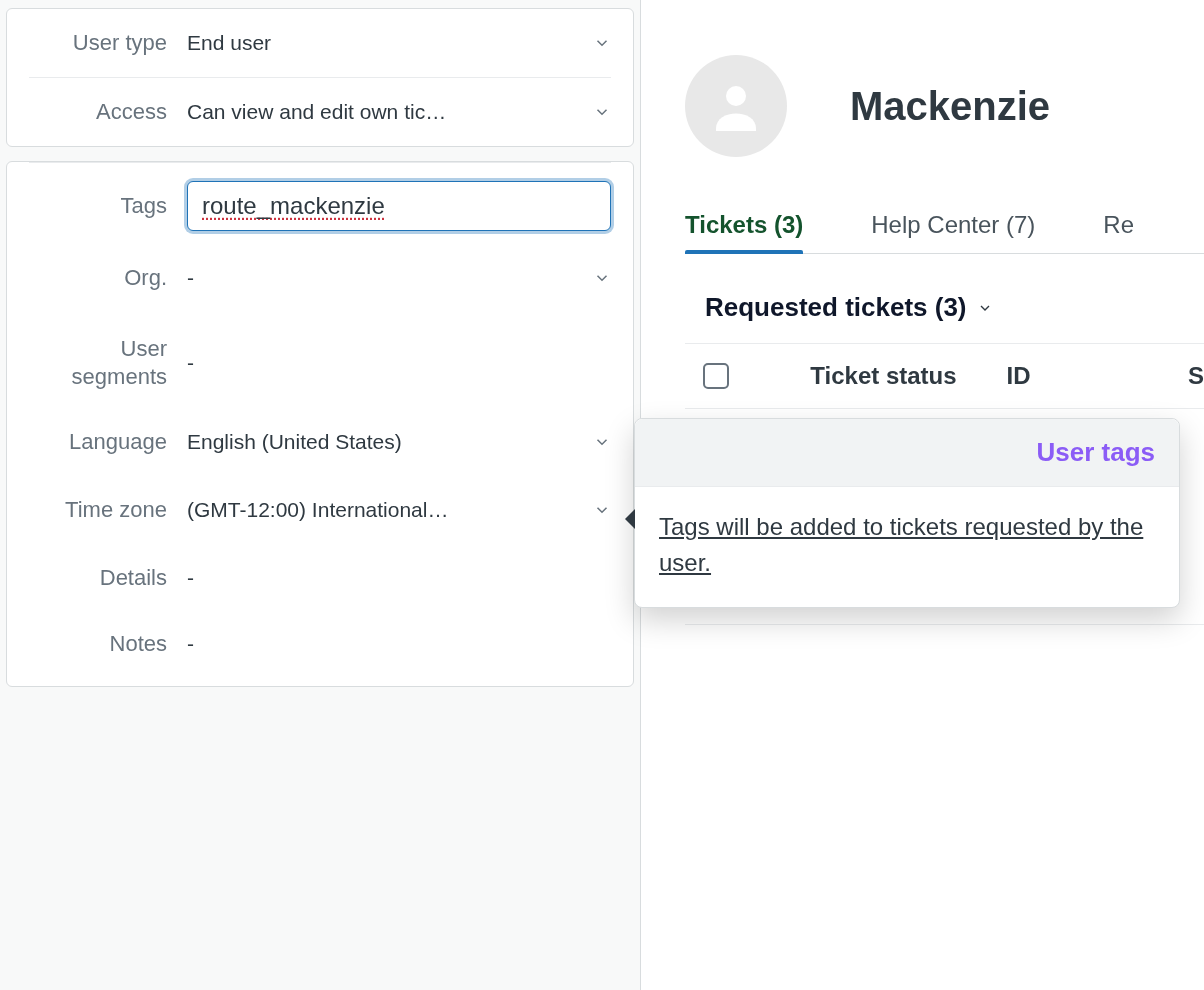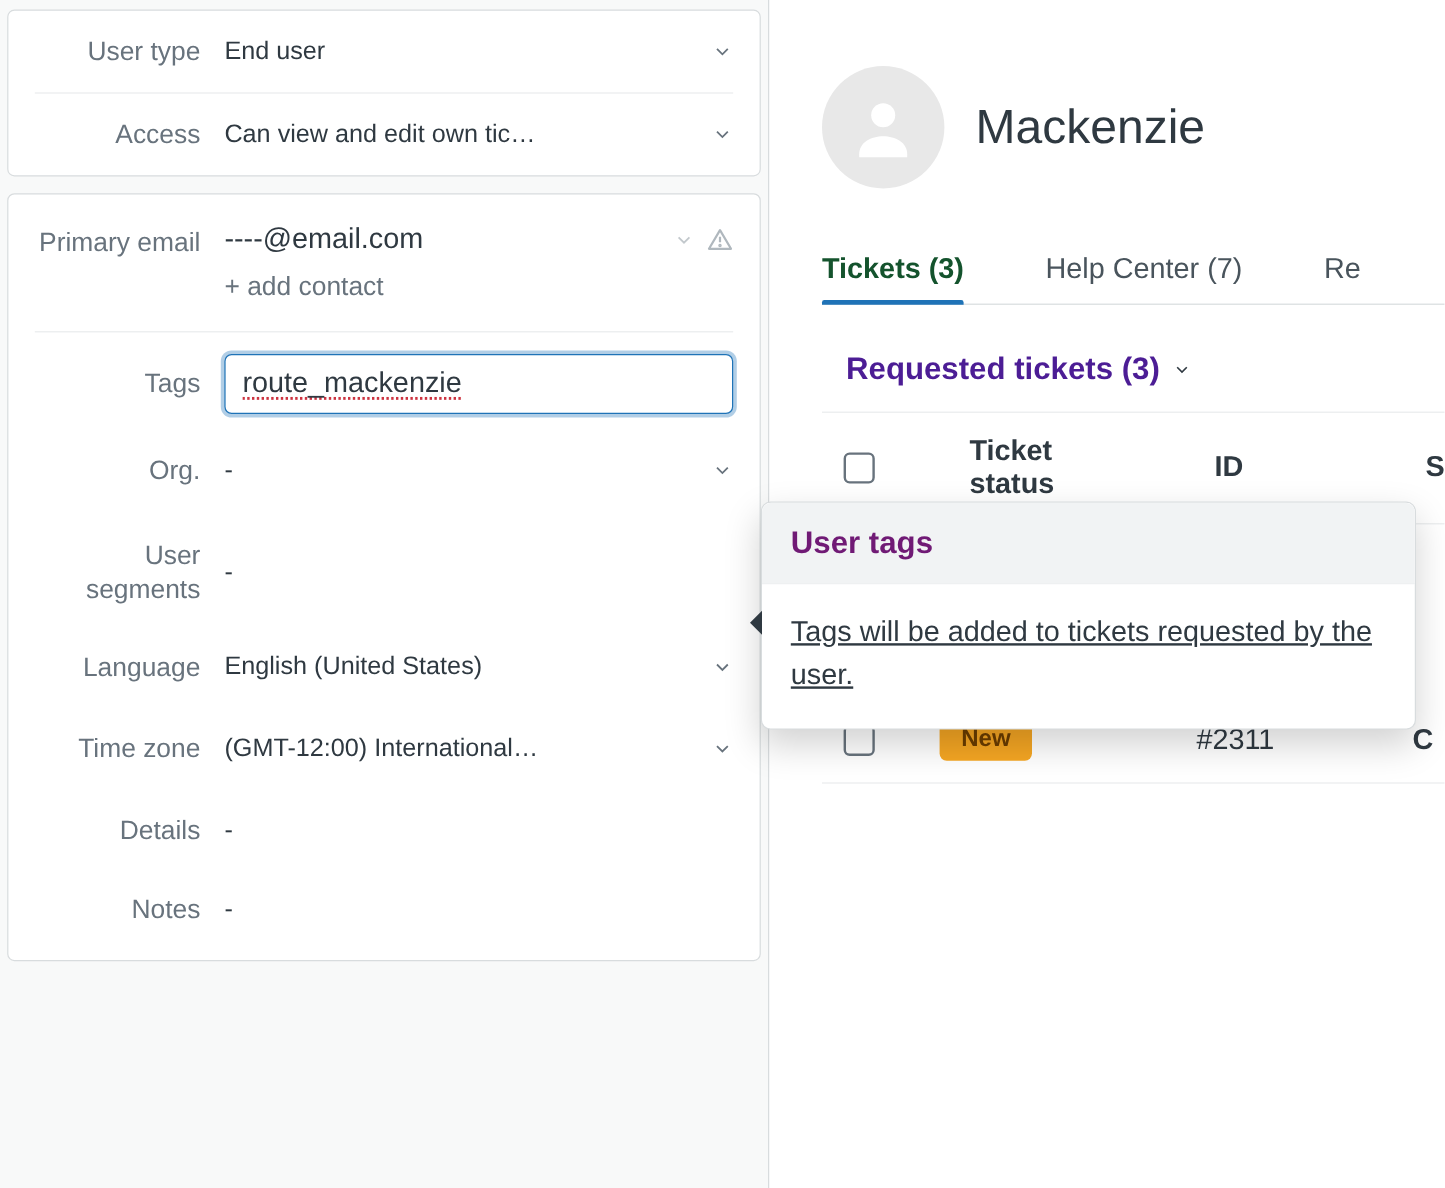--- a/index.html
+++ b/index.html
@@ -25,49 +25,49 @@
     width: 100%; padding: 10px 14px; font-size: 24px; color: #2f3941;
     border: 1px solid #1f73b7; border-radius: 6px; outline: none;
     box-shadow: 0 0 0 3px rgba(31,115,183,0.35);
     text-decoration: underline dotted #cc3340;
     text-underline-offset: 4px;
   }
   .right-pane { flex: 1; padding: 55px 0 0 44px; position: relative; overflow: hidden; }
   .profile-head { display: flex; align-items: center; margin-bottom: 40px; }
   .avatar { width: 102px; height: 102px; border-radius: 50%; background: #e8e8e8; display: flex; align-items: center; justify-content: center; margin-right: 26px; }
   .avatar svg { width: 60px; height: 60px; }
-  .profile-name { font-size: 40px; font-weight: 400; color: #2f3941; }
+  .profile-name { font-size: 40px; font-weight: 700; color: #2f3941; margin-left: 37px; }
   .tabs { display: flex; border-bottom: 1px solid #d8dcde; }
   .tab { font-size: 24px; color: #49545c; padding: 14px 0; margin-right: 68px; cursor: pointer; position: relative; }
   .tab.active { color: #14532d; font-weight: 600; }
   .tab.active::after { content: ""; position: absolute; left: 0; right: 0; bottom: -1px; height: 4px; background: #1f73b7; border-radius: 2px 2px 0 0; }
-  .section-title { display: flex; align-items: center; font-size: 26px; font-weight: 600; color: #4c1d95; margin: 38px 0 20px 20px; }
+  .section-title { display: flex; align-items: center; font-size: 26px; font-weight: 600; color: #0f172a; margin: 38px 0 20px 20px; }
   .caret-sm { width: 16px; height: 16px; margin-left: 10px; }
   .caret-sm svg { width: 16px; height: 16px; display: block; }
   .ticket-table { width: 100%; }
   .t-header, .t-row { display: flex; align-items: center; padding: 18px 0 18px 18px; border-bottom: 1px solid #e9ebed; }
   .t-header { border-top: 1px solid #e9ebed; font-weight: 600; font-size: 24px; color: #2f3941; gap: 48px; }
   .t-row { font-size: 24px; }
   .col-check { width: 80px; display: flex; align-items: center; }
   .col-status { width: 200px; }
-  .col-id { width: 180px; margin-left: 14px; }
+  .col-id { width: 180px; }
   .col-rest { flex: 1; font-weight: 600; }
   .chk { width: 26px; height: 26px; border: 2px solid #68737d; border-radius: 5px; background: #fff; cursor: pointer; }
   .badge { display: inline-block; padding: 6px 18px; background: #f5a623; color: #6b3d00; font-weight: 700; font-size: 20px; border-radius: 6px; }
   .tooltip {
     position: absolute; left: 634px; top: 418px; width: 546px;
     background: #fff; border: 1px solid #d8dcde; border-radius: 8px;
     box-shadow: 0 12px 30px rgba(0,0,0,0.18); z-index: 50;
   }
   .tooltip::before {
     content: ""; position: absolute; left: -10px; top: 90px;
     width: 0; height: 0; border-top: 10px solid transparent; border-bottom: 10px solid transparent;
     border-right: 10px solid #2f3941;
   }
-  .tooltip-head { background: #f1f3f4; border-bottom: 1px solid #e9ebed; border-radius: 8px 8px 0 0; padding: 18px 24px; font-size: 26px; font-weight: 700; color: #701a75; }
+  .tooltip-head { background: #f1f3f4; border-bottom: 1px solid #e9ebed; border-radius: 8px 8px 0 0; padding: 18px 24px; font-size: 26px; font-weight: 700; color: #8b5cf6; text-align: right; }
   .tooltip-body { padding: 22px 24px 26px 24px; font-size: 24px; color: #2f3941; line-height: 1.5; text-decoration: underline; }
   .dash { color: #2f3941; }
 </style>
 </head>
 <body>
 
 <div class="app">
 
   <div class="left-pane">
 
@@ -91,41 +91,20 @@
           <span class="caret">
             <svg viewBox="0 0 24 24" fill="none" stroke="#68737d" stroke-width="2">
                 <polyline points="6 9 12 15 18 9"></polyline>
               </svg>
           </span>
         </div>
       </div>
     </div>
 
     <div class="card">
-      <div class="field-row" style="align-items:flex-start; padding-top:24px; padding-bottom:24px;">
-        <div class="field-label" style="padding-top:2px;">Primary email</div>
-        <div class="contact-stack">
-          <div class="contact-top">
-            <span class="txt" style="flex:1; font-size:24px;">----@email.com</span>
-            <span class="caret">
-              <svg viewBox="0 0 24 24" fill="none" stroke="#c2c8cc" stroke-width="2">
-                  <polyline points="6 9 12 15 18 9"></polyline>
-                </svg>
-            </span>
-            <span class="warn-icon">
-              <svg viewBox="0 0 24 24" fill="none" stroke="#b0b8be" stroke-width="2" stroke-linejoin="round">
-                  <path d="M12 3 L22 20 H2 Z"></path>
-                  <line x1="12" y1="9" x2="12" y2="14"></line>
-                  <circle cx="12" cy="17" r="0.6" fill="#b0b8be"></circle>
-                </svg>
-            </span>
-          </div>
-          <div class="add-contact">+ add contact</div>
-        </div>
-      </div>
       <div class="field-sep"></div>
 
       <div class="field-row">
         <div class="field-label">Tags</div>
         <div class="tag-input-wrap">
           <input class="tag-input" value="route_mackenzie" style="">
         </div>
       </div>
 
       <div class="field-row nodiv" style="padding-top:8px;justify-content:center;">

